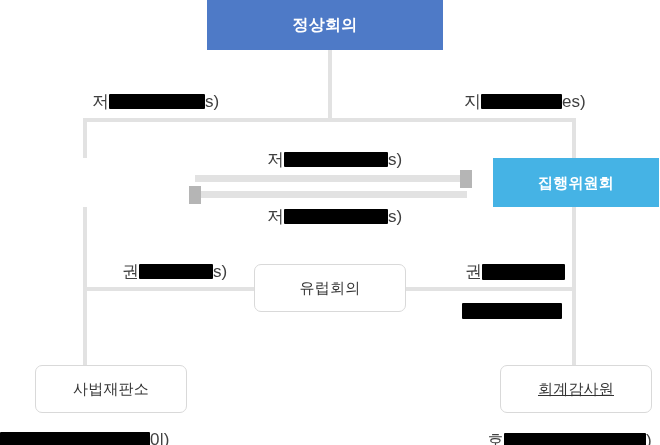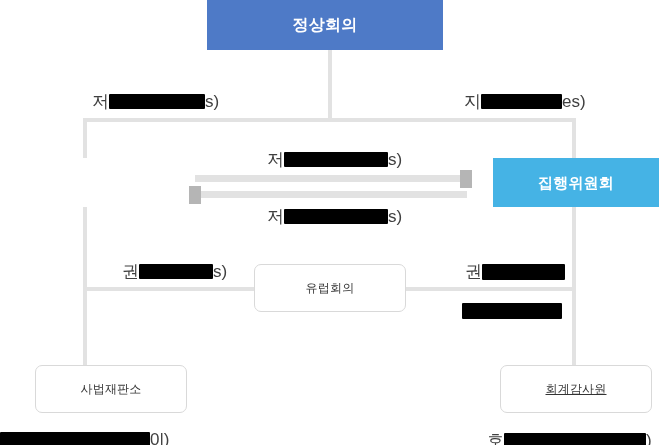--- a/index.html
+++ b/index.html
@@ -41,21 +41,21 @@
     background: #45b3e5;
     color: #ffffff;
     font-weight: bold;
     font-size: 15px;
   }
   .node.outlined {
     background: #ffffff;
     color: #333333;
     border: 1px solid #d9d9d9;
     border-radius: 7px;
-    font-size: 12px;
+    font-size: 15px;
   }
 
   
   .conn {
     position: absolute;
     background: #e2e2e2;
     z-index: 1;
   }
   .conn.v { width: 4px; }
   .conn.h { height: 4px; }

